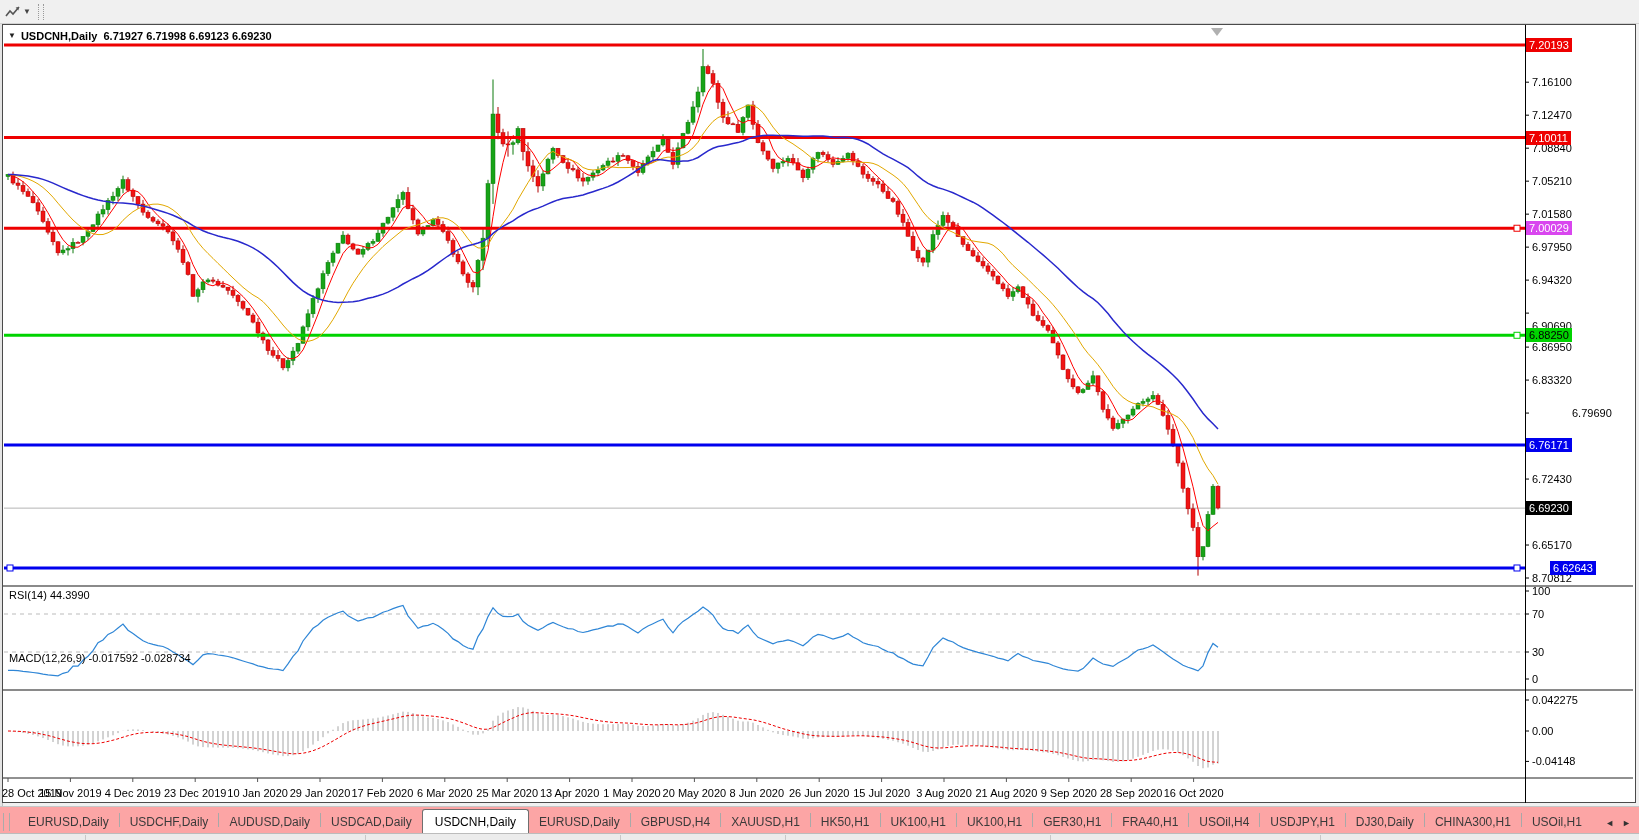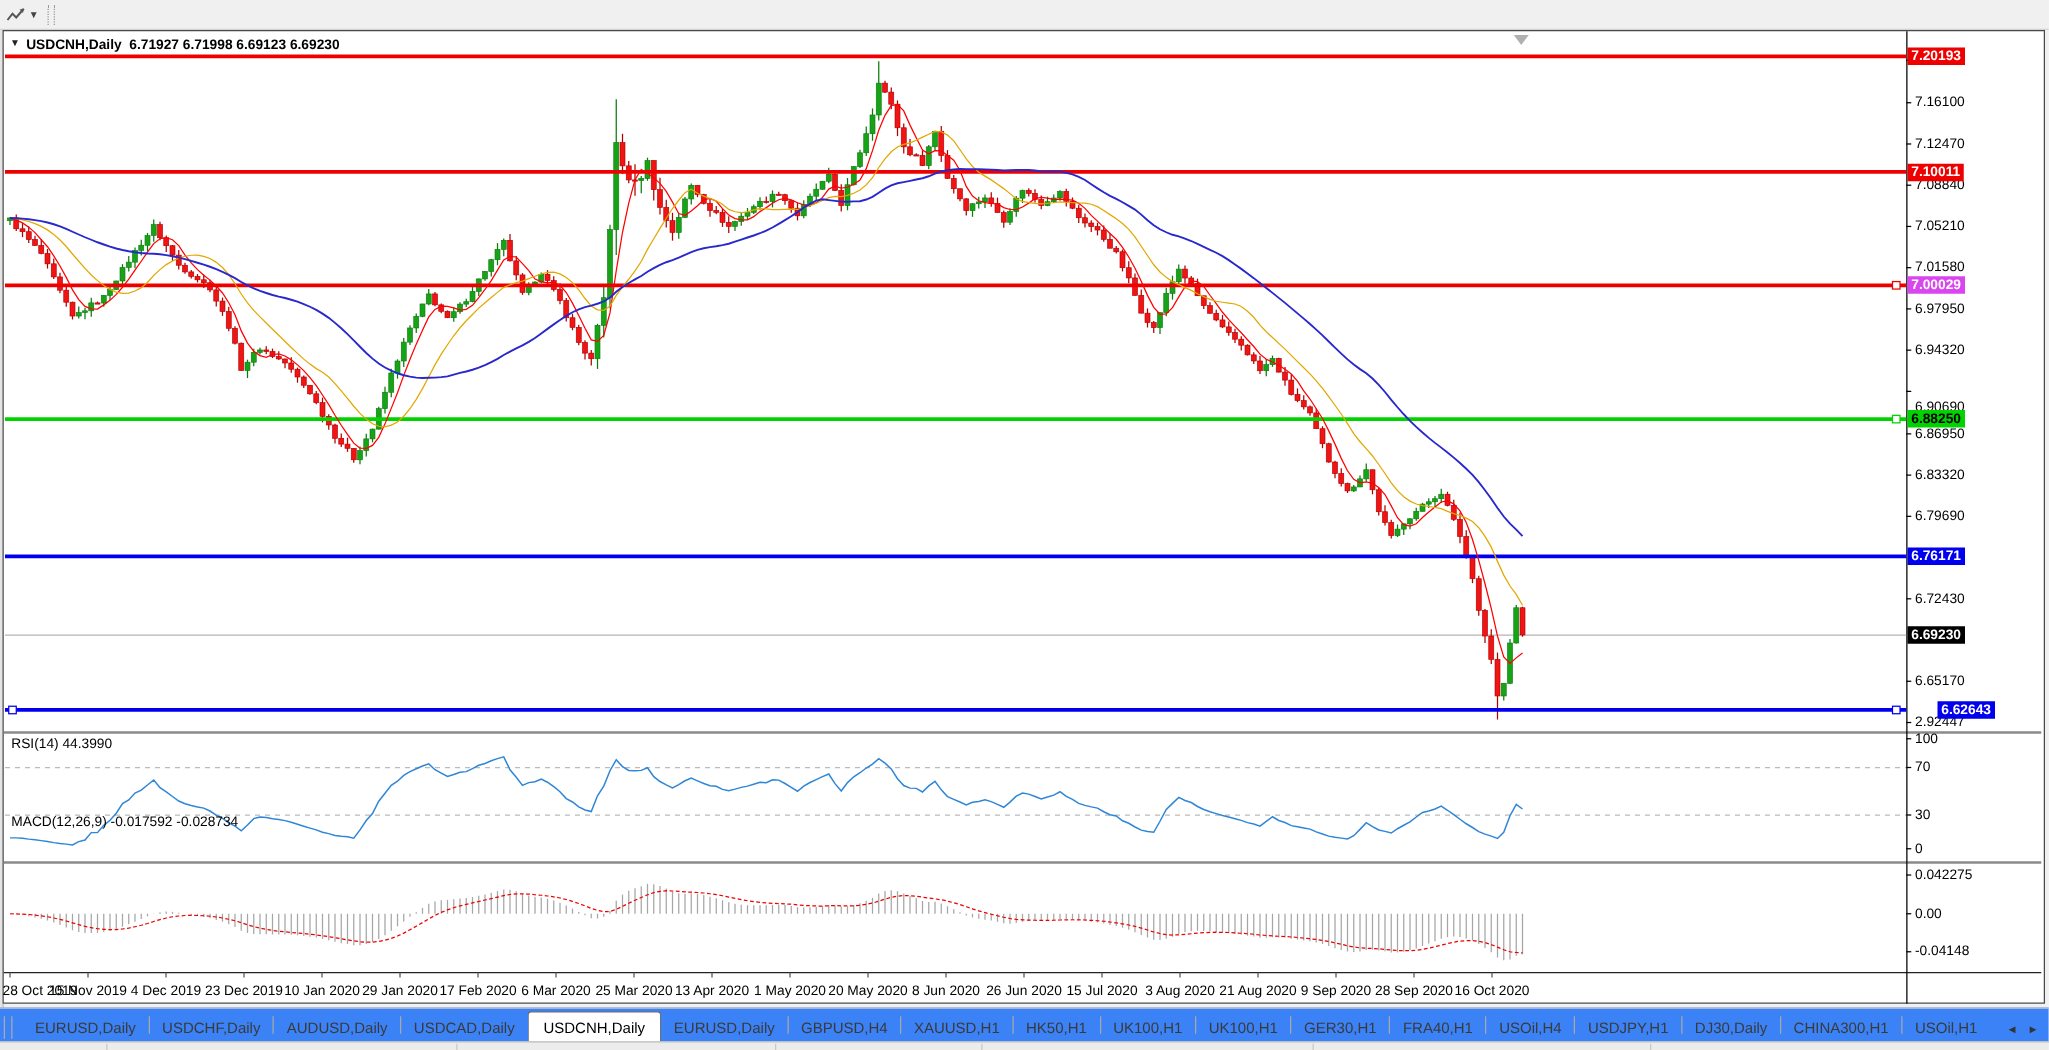--- a/index.html
+++ b/index.html
@@ -18,24 +18,24 @@
                 border:1px solid #4a4a4a;box-sizing:border-box;}
   .window-left-edge{position:absolute;left:0;top:24px;width:2px;height:816px;background:#e4e4e4;border-right:1px solid #bdbdbd;}
   svg.layer{position:absolute;left:0;top:0;pointer-events:none;}
   .pane-title{position:absolute;font-size:11px;color:#000;white-space:pre;}
   .main-title{left:8px;top:30px;font-weight:700;}
   .title-caret{font-size:8px;vertical-align:2px;margin-right:5px;color:#222;}
   .rsi-title{left:9px;top:589px;font-weight:400;}
   .macd-title{left:9px;top:652px;font-weight:400;}
   .axis-label{position:absolute;left:1532px;transform:translateY(-50%);font-size:11px;color:#000;white-space:nowrap;}
   .badge{position:absolute;left:1526px;transform:translateY(-50%);font-size:11px;line-height:14px;
-         padding:0 3px;white-space:nowrap;font-weight:bold;}
+         padding:0 3px;white-space:nowrap;}
   .date-label{position:absolute;top:787px;transform:translateX(-50%);font-size:11px;color:#000;white-space:nowrap;}
   
-  .tabbar{position:absolute;left:0;top:806px;width:1639px;height:27px;background:#3b82f6;
+  .tabbar{position:absolute;left:0;top:806px;width:1639px;height:27px;background:#fca5a5;
           border-top:1px solid #c6c6c6;display:flex;align-items:flex-end;}
   .tab-edge{width:5px;height:18px;margin:0 8px 3px 3px;border-left:1px solid #aaa;border-right:1px solid #aaa;}
   .tab{font-size:12px;color:#3a3a3a;padding:4px 10px 5px 10px;white-space:nowrap;cursor:default;}
   .tab.active{background:#fff;color:#000;border:1px solid #6f6f6f;border-bottom:1px solid #fff;
               border-radius:3px 3px 0 0;padding:5px 12px 5px 12px;margin-bottom:-1px;}
   .tab-sep{width:1px;height:14px;background:#a8a8a8;margin:0 0 7px 0;}
   .tab-arrows{margin-left:auto;margin-right:8px;margin-bottom:6px;display:flex;gap:8px;font-size:9px;color:#333;}
   .status-strip{position:absolute;left:0;top:833px;width:1639px;height:7px;background:#ececec;border-top:1px solid #bcbcbc;}
   .status-strip i{position:absolute;top:1px;width:1px;height:6px;background:#c8c8c8;}
 </style>
@@ -867,24 +867,24 @@
     <div class="axis-label" style="top: 82.1972px;">7.16100</div>
     <div class="axis-label" style="top: 115.185px;">7.12470</div>
     <div class="axis-label" style="top: 148.172px;">7.08840</div>
     <div class="axis-label" style="top: 181.16px;">7.05210</div>
     <div class="axis-label" style="top: 214.148px;">7.01580</div>
     <div class="axis-label" style="top: 247.135px;">6.97950</div>
     <div class="axis-label" style="top: 280.123px;">6.94320</div>
     <div class="axis-label" style="top: 326px;">6.90690</div>
     <div class="axis-label" style="top: 347.098px;">6.86950</div>
     <div class="axis-label" style="top: 380.086px;">6.83320</div>
-    <div class="axis-label" style="top: 413.073px;">6.79690</div>
+    <div class="axis-label" style="top: 413.073px; margin-left: 40px;">6.79690</div>
     <div class="axis-label" style="top: 479.049px;">6.72430</div>
     <div class="axis-label" style="top: 545.024px;">6.65170</div>
-    <div class="axis-label" style="top: 578.012px;">2.92447</div>
+    <div class="axis-label" style="top: 578.012px;">8.70812</div>
     <div class="badge" style="top: 45.002px; background: rgb(238, 0, 0); color: rgb(255, 255, 255);">7.20193</div>
     <div class="badge" style="top: 137.531px; background: rgb(238, 0, 0); color: rgb(255, 255, 255);">7.10011</div>
     <div class="badge" style="top: 228.243px; background: #d946ef; color: rgb(255, 255, 255);">7.00029</div>
     <div class="badge" style="top: 335.284px; background: rgb(0, 211, 0); color: rgb(0, 0, 0);">6.88250</div>
     <div class="badge" style="top: 445.052px; background: rgb(0, 0, 238); color: rgb(255, 255, 255);">6.76171</div>
     <div class="badge" style="top: 567.988px; background: rgb(0, 0, 238); color: rgb(255, 255, 255); margin-left: 24px;">6.62643</div>
     <div class="badge" style="top: 508.129px; background: rgb(0, 0, 0); color: rgb(255, 255, 255);">6.69230</div>
     <div class="axis-label" style="top: 591px;">100</div>
     <div class="axis-label" style="top: 614px;">70</div>
     <div class="axis-label" style="top: 652px;">30</div>

